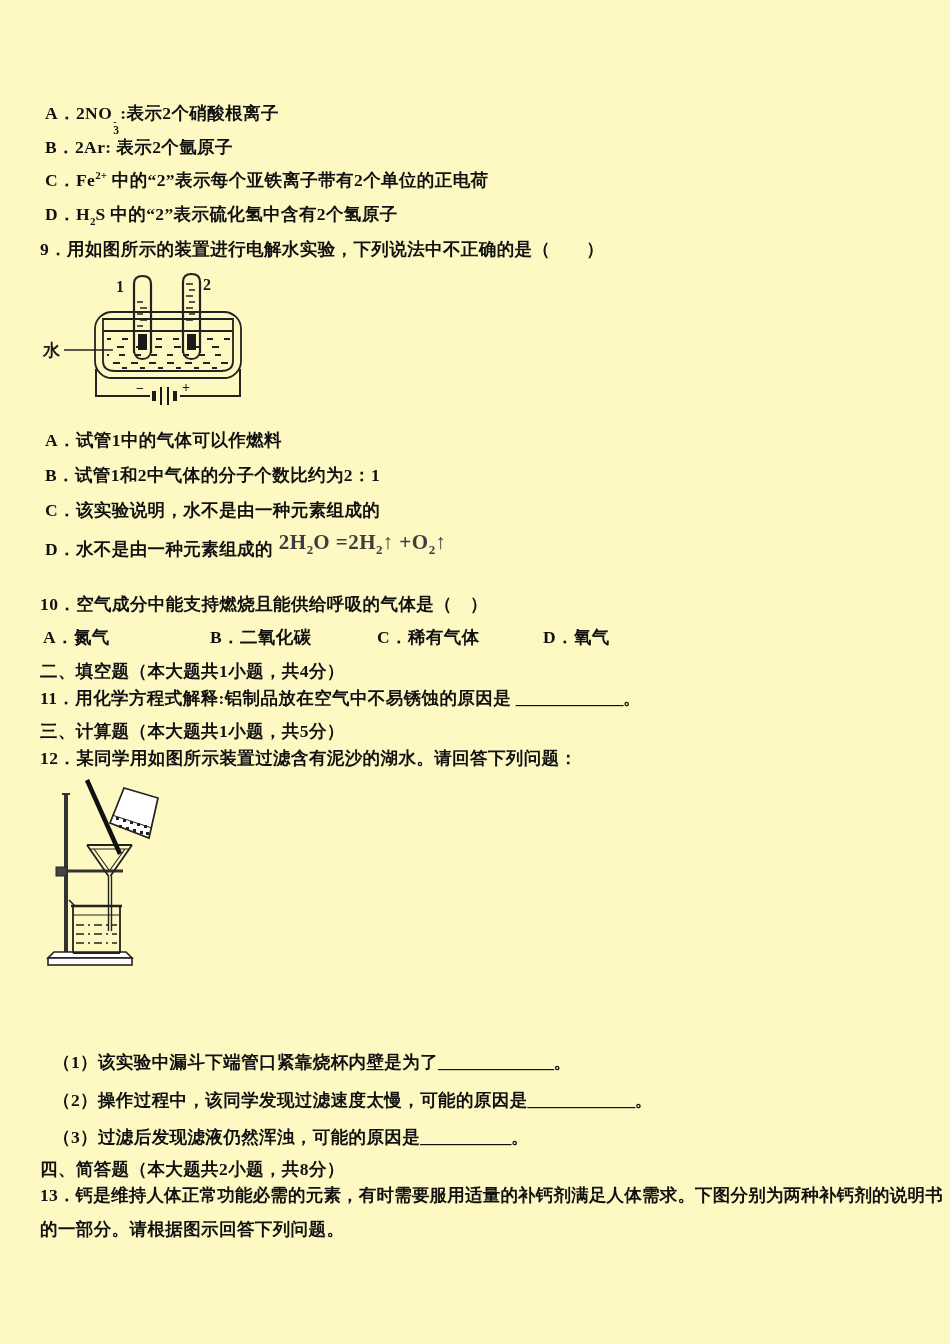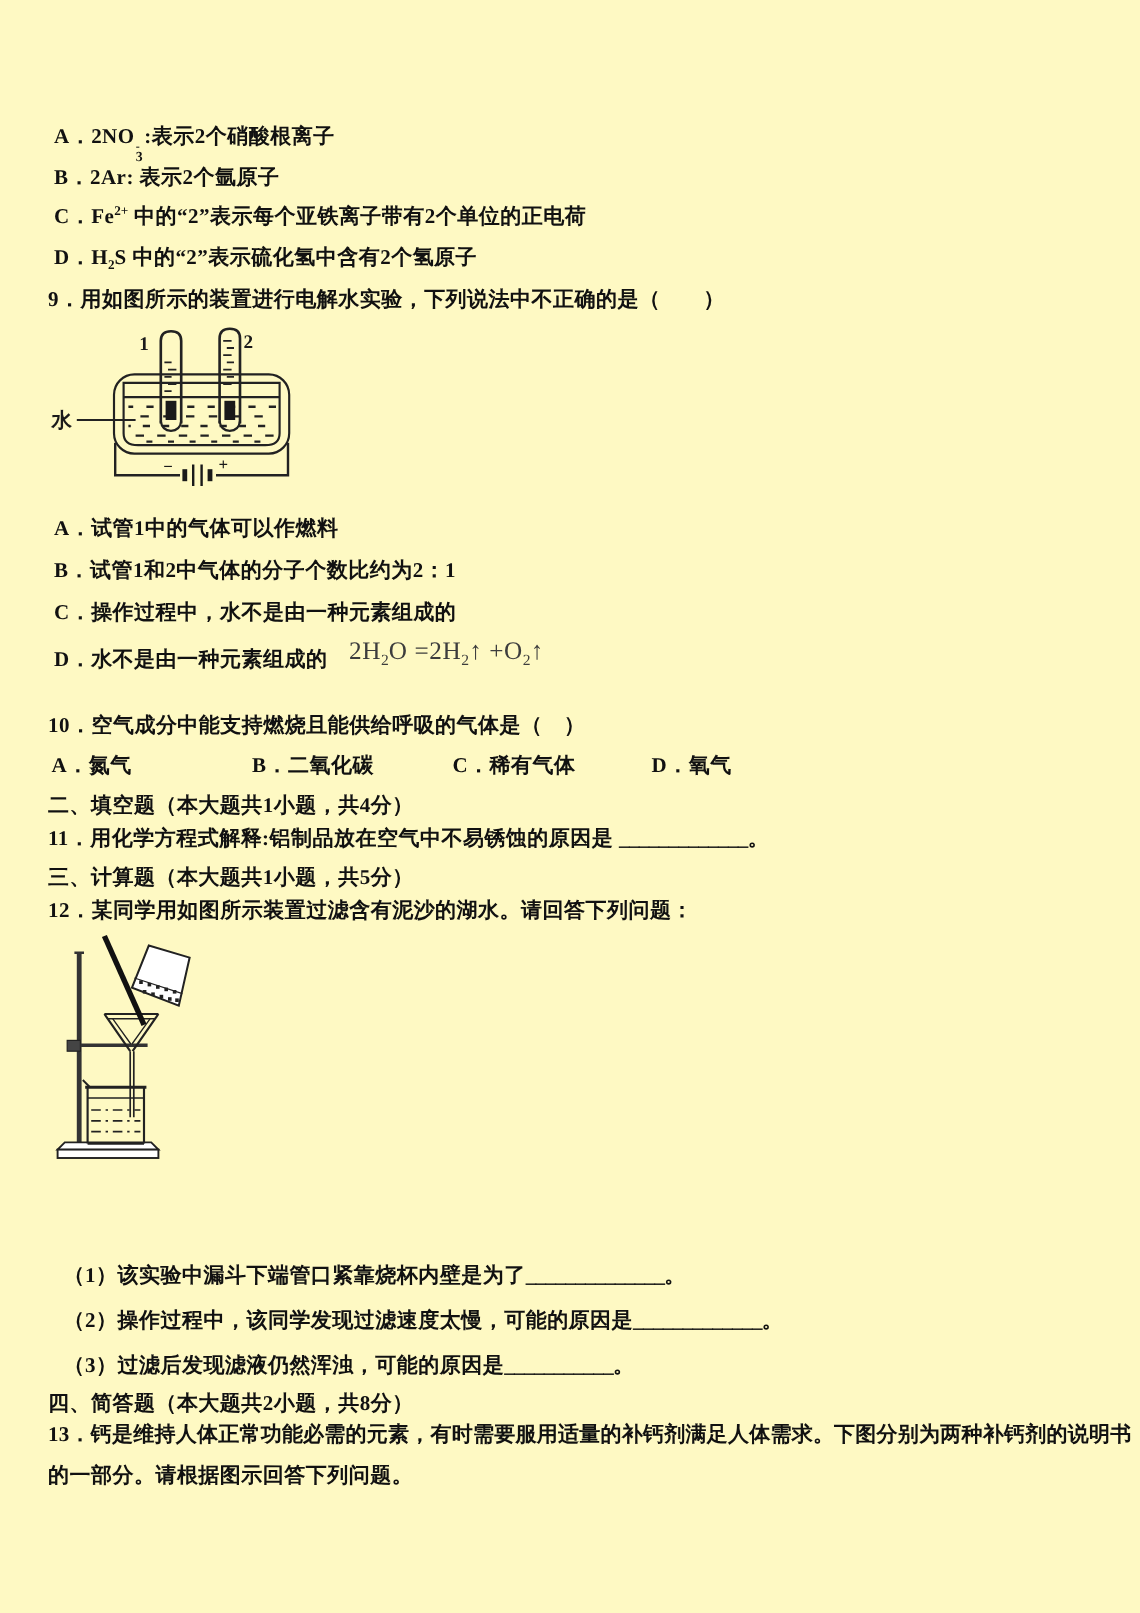--- a/index.html
+++ b/index.html
@@ -15,22 +15,22 @@
     font-size:17.5px;font-weight:700;letter-spacing:0.4px;
   }
   .line sub{font-size:11px;letter-spacing:0;}
   .line sup{font-size:11px;letter-spacing:0;}
   .stack{display:inline-flex;flex-direction:column;align-items:flex-start;vertical-align:-6px;margin:0 1px;}
   .st-top{font-size:10px;line-height:6px;font-weight:700;}
   .st-bot{font-size:11.5px;line-height:10px;font-weight:700;}
   .blank{letter-spacing:-0.5px;font-weight:700;}
   .cf{
     font-family:"Liberation Serif","DejaVu Serif",serif;
-    font-weight:400;font-size:21px;color:#3d3d3d;letter-spacing:0.5px;
-    position:relative;top:-6px;margin-left:18px;
+    font-weight:700;font-size:21px;color:#3d3d3d;letter-spacing:0.5px;
+    position:relative;top:-6px;margin-left:6px;
   }
   .cf sub{font-size:13px;}
   .diagram{position:absolute;}
   .diagram text{font-family:"Liberation Serif","DejaVu Serif",serif;font-weight:700;fill:#1a1a1a;}
 </style>
 </head>
 <body>
 
 <div class="page">
 
@@ -98,21 +98,21 @@
       <line x1="121" y1="115" x2="121" y2="133" stroke="#1a1a1a" stroke-width="2"></line>
       <line x1="128" y1="115" x2="128" y2="133" stroke="#1a1a1a" stroke-width="2"></line>
       <rect x="133" y="119" width="4" height="10" fill="#1a1a1a"></rect>
       <text x="96" y="121" font-size="14">−</text>
       <text x="142" y="120" font-size="14">+</text>
     </g>
   </svg>
 
   <div class="line" style="left:45px;top:428px;">A．试管1中的气体可以作燃料</div>
   <div class="line" style="left:45px;top:463px;">B．试管1和2中气体的分子个数比约为2：1</div>
-  <div class="line" style="left:45px;top:498px;">C．操作过程中，水不是由一种元素组成的</div>
+  <div class="line" style="left:45px;top:498px;">C．该实验说明，水不是由一种元素组成的</div>
   <div class="line" style="left:45px;top:536px;">
     <span>D．水不是由一种元素组成的</span><span class="cf"><span>2H</span><sub>2</sub><span>O =2H</span><sub>2</sub><span>↑ +O</span><sub>2</sub><span>↑</span></span>
   </div>
 
   <div class="line" style="left:40px;top:592px;">10．空气成分中能支持燃烧且能供给呼吸的气体是（　）</div>
   <div class="line" style="left:43px;top:625px;text-align:right;">A．氮气</div>
   <div class="line" style="left:210px;top:625px;">B．二氧化碳</div>
   <div class="line" style="left:377px;top:625px;">C．稀有气体</div>
   <div class="line" style="left:543px;top:625px;">D．氧气</div>
 

